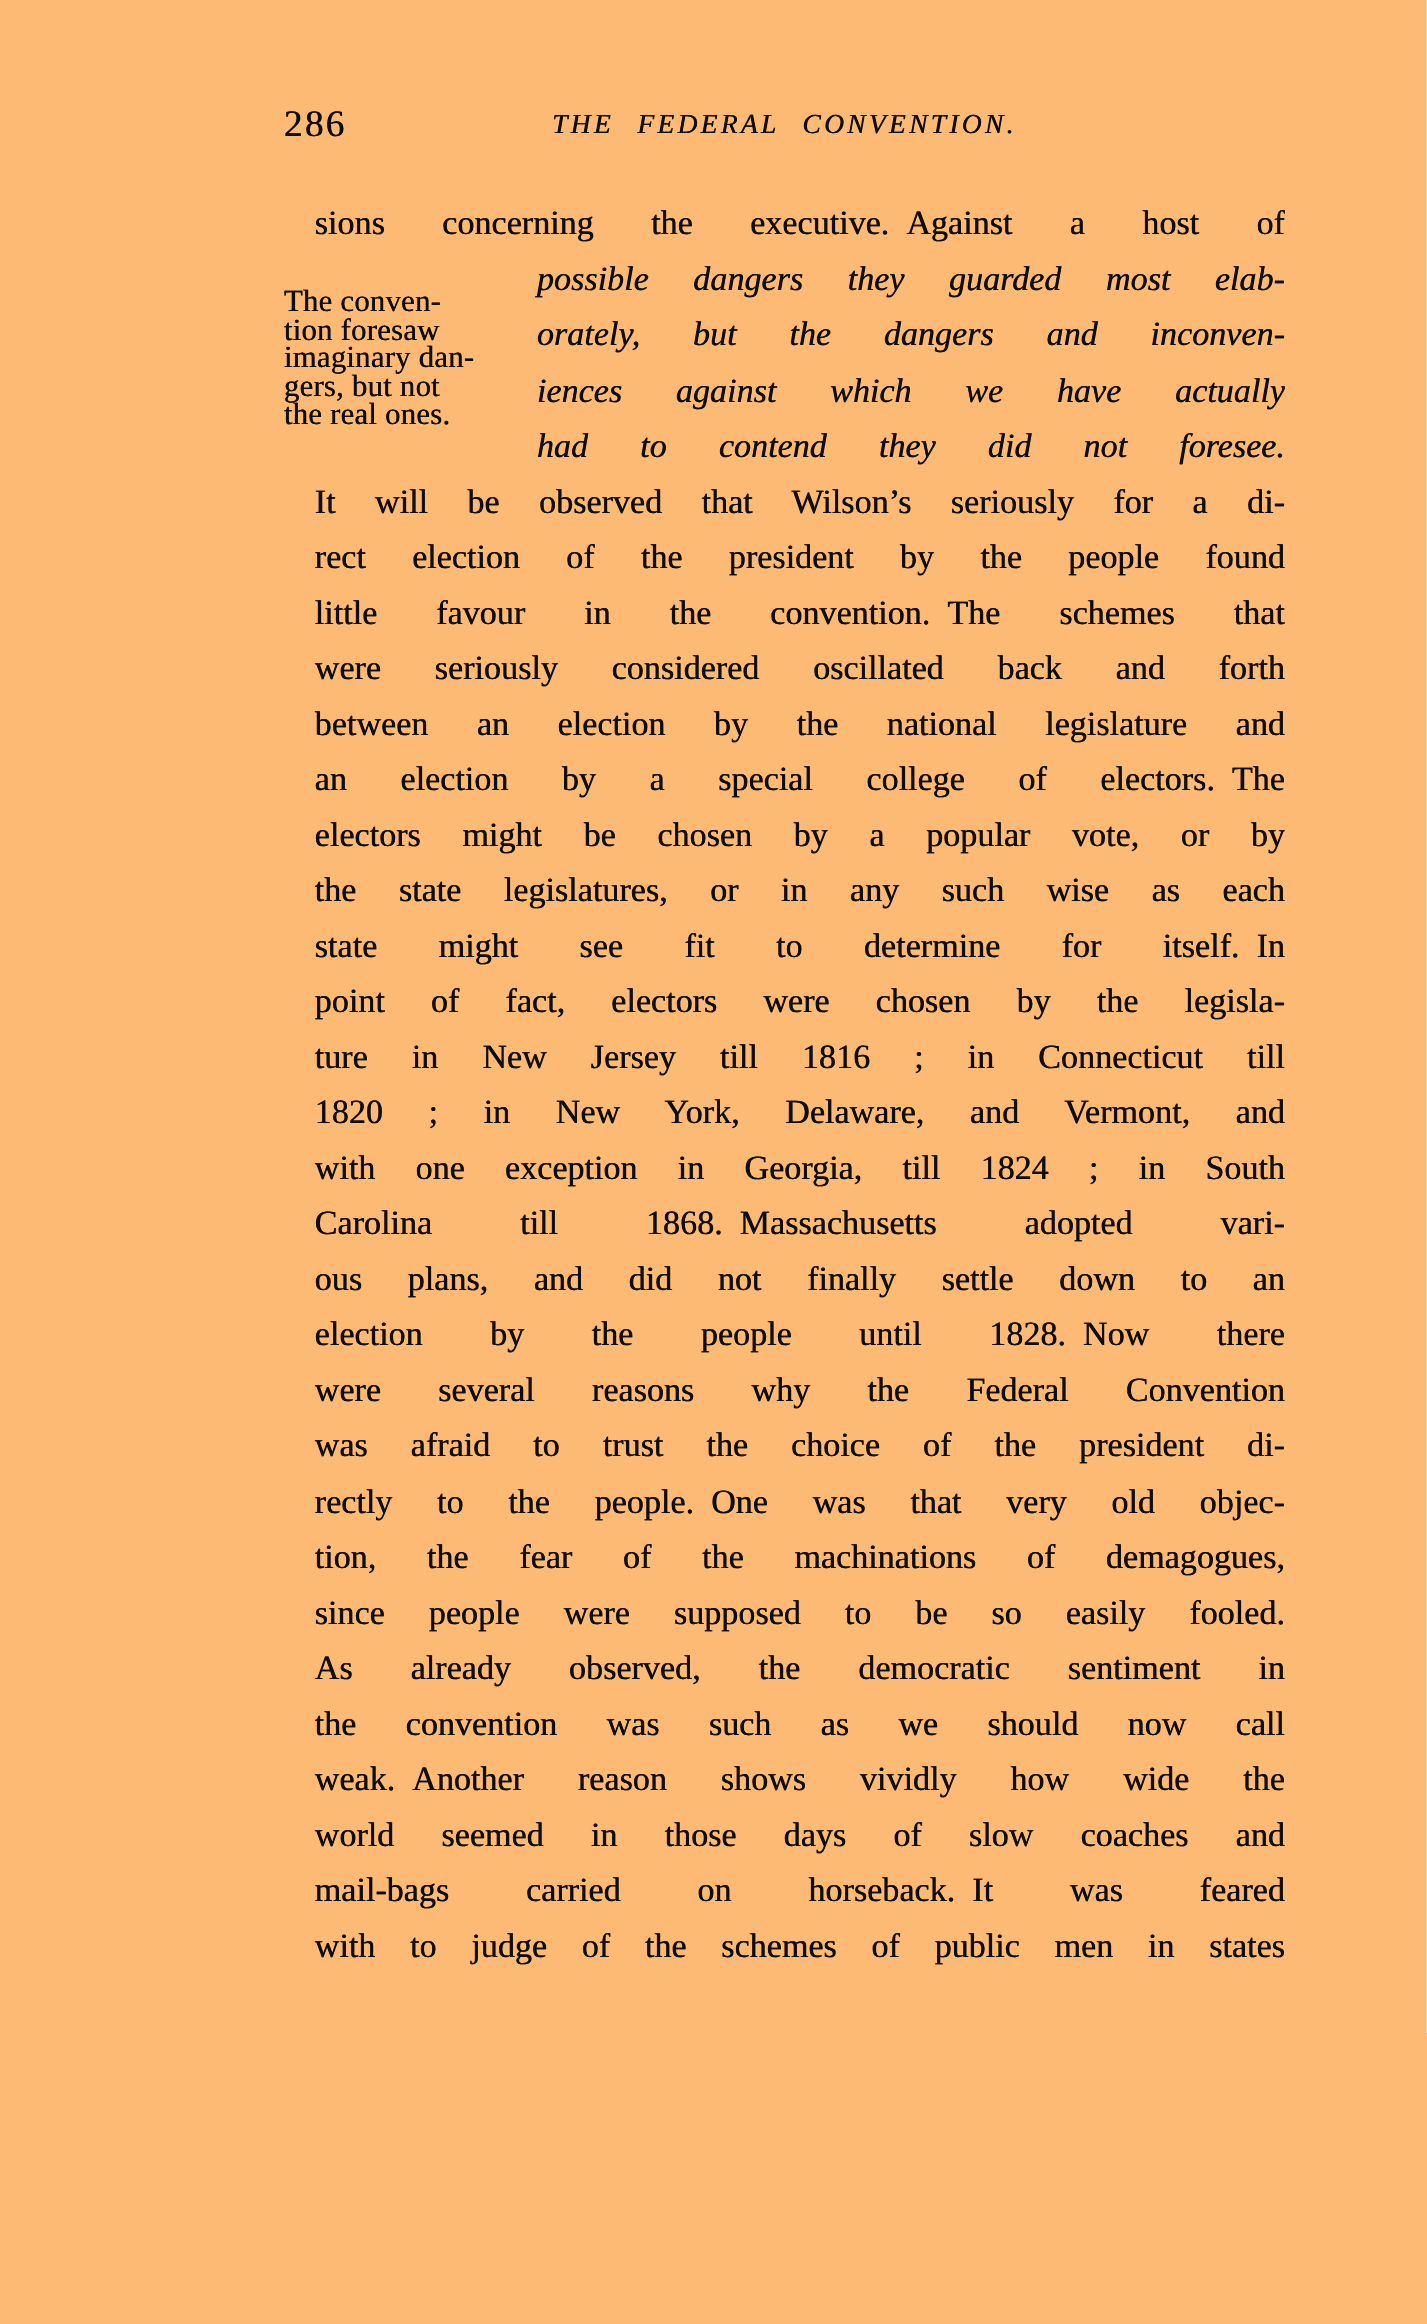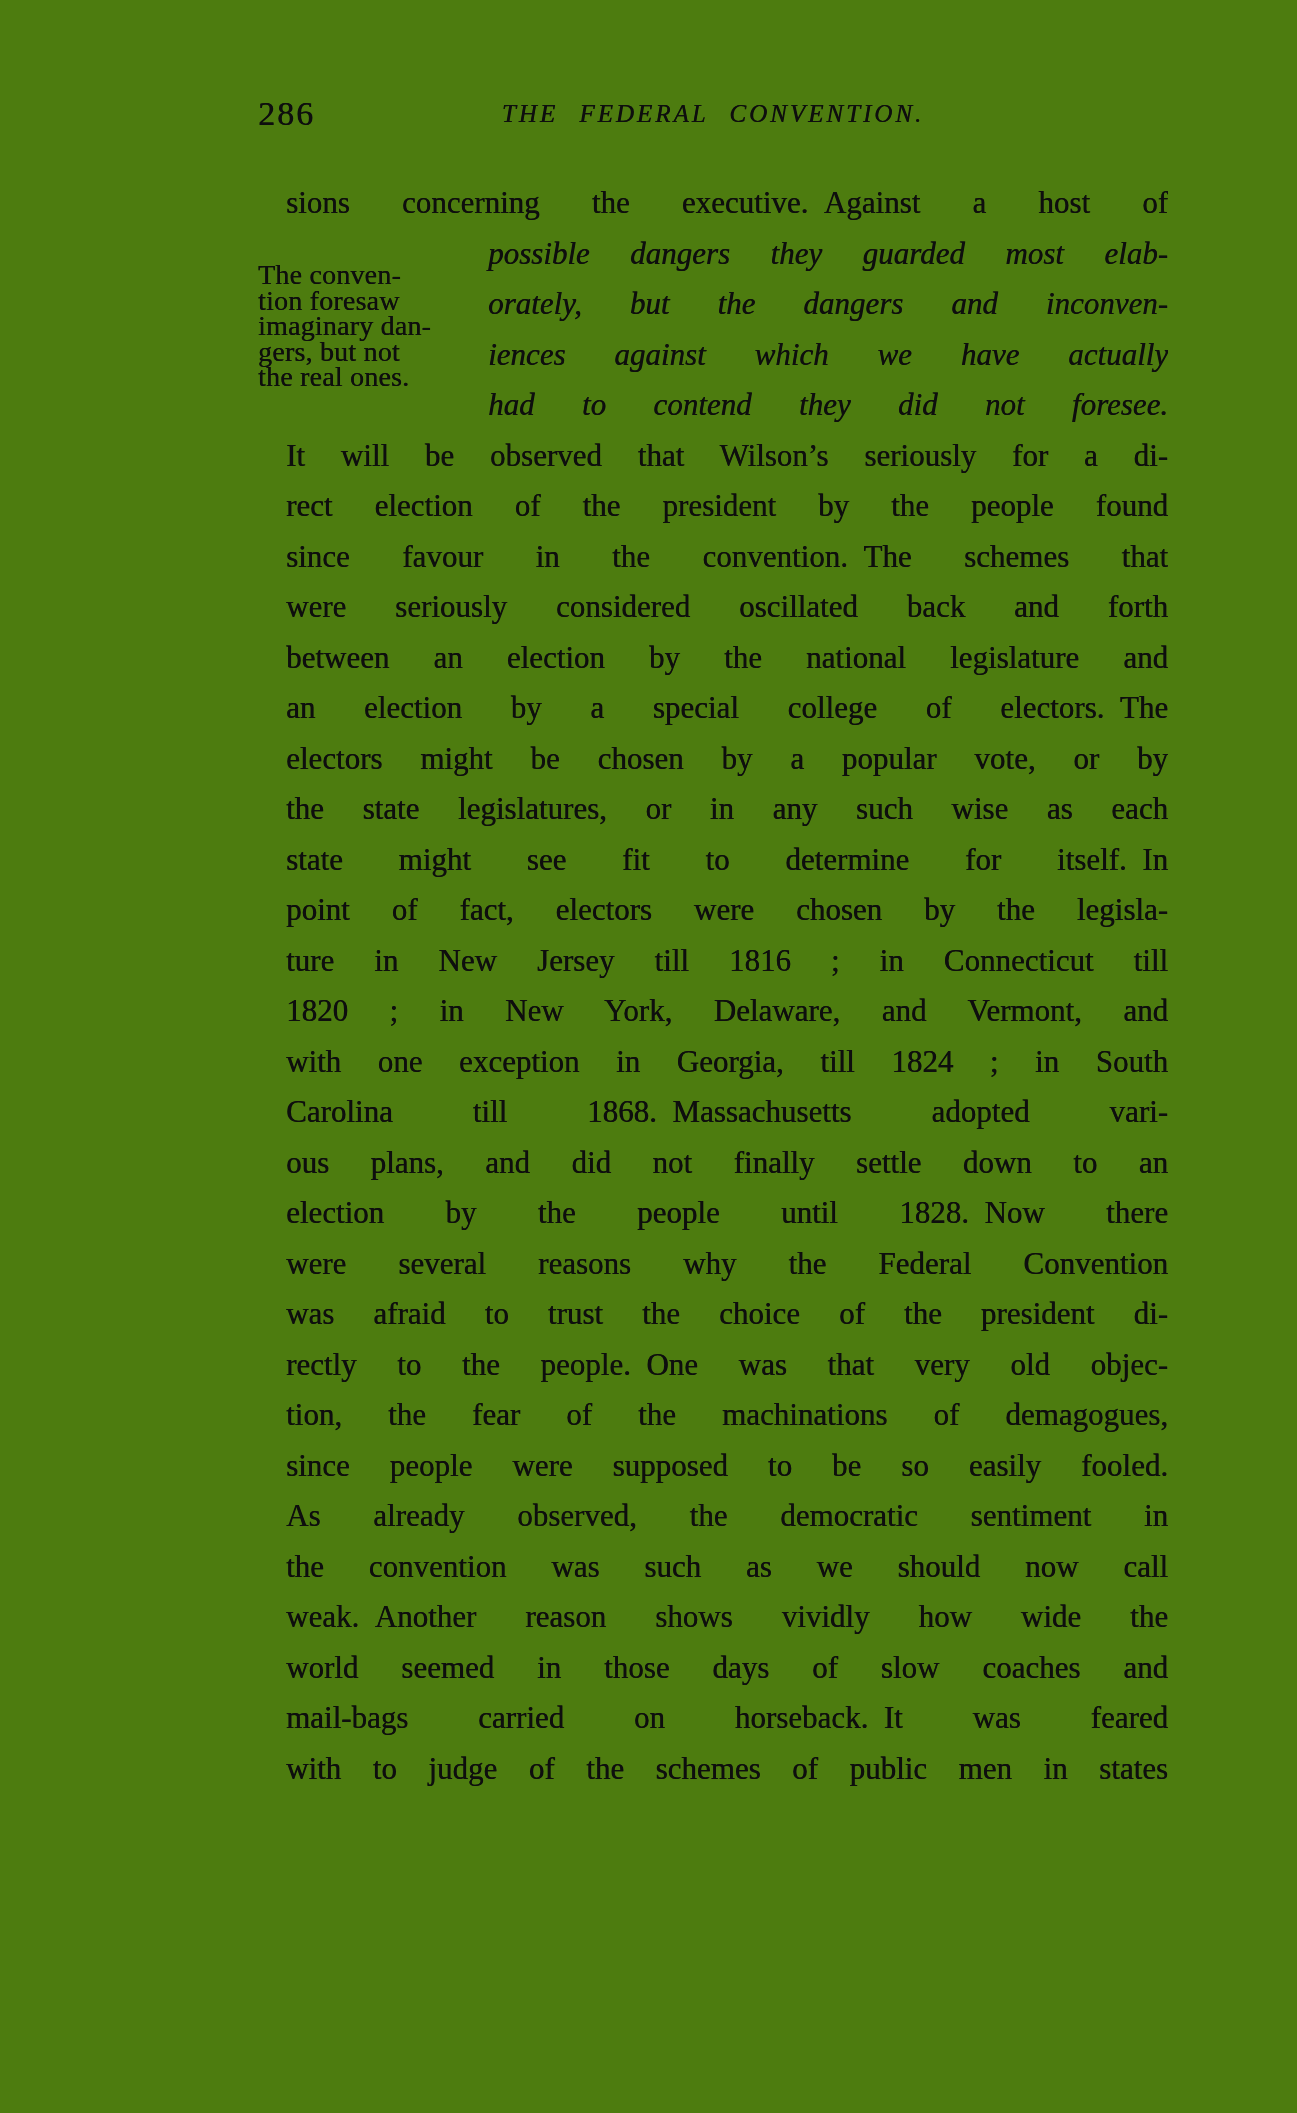--- a/index.html
+++ b/index.html
@@ -1,20 +1,20 @@
 <!DOCTYPE html>
 <html><head>
 <meta charset="utf-8">
 <style>
   html, body { margin: 0; padding: 0; background: #ffffff; }
   .page {
     position: relative;
     width: 1297px;
     height: 2113px;
-    background: #4d7c0f;
+    background: #fdba74;
     color: #0e0e0e;
     font-family: "Liberation Serif", "DejaVu Serif", serif;
     overflow: hidden;
   }
   .running-head {
     position: absolute;
     left: 258px;
     top: 92px;
     width: 910px;
     height: 44px;
@@ -90,21 +90,21 @@
 
   <main class="body-text">
 
   <div class="line">sions concerning the executive. Against a host of</div>
       <div class="line indented">possible dangers they guarded most elab-</div>
       <div class="line indented">orately, but the dangers and inconven-</div>
       <div class="line indented">iences against which we have actually</div>
       <div class="line indented">had to contend they did not foresee.</div>
       <div class="line">It will be observed that Wilson’s seriously for a di-</div>
       <div class="line">rect election of the president by the people found</div>
-      <div class="line">since favour in the convention. The schemes that</div>
+      <div class="line">little favour in the convention. The schemes that</div>
       <div class="line">were seriously considered oscillated back and forth</div>
       <div class="line">between an election by the national legislature and</div>
       <div class="line">an election by a special college of electors. The</div>
       <div class="line">electors might be chosen by a popular vote, or by</div>
       <div class="line">the state legislatures, or in any such wise as each</div>
       <div class="line">state might see fit to determine for itself. In</div>
       <div class="line">point of fact, electors were chosen by the legisla-</div>
       <div class="line">ture in New Jersey till 1816 ; in Connecticut till</div>
       <div class="line">1820 ; in New York, Delaware, and Vermont, and</div>
       <div class="line">with one exception in Georgia, till 1824 ; in South</div>

